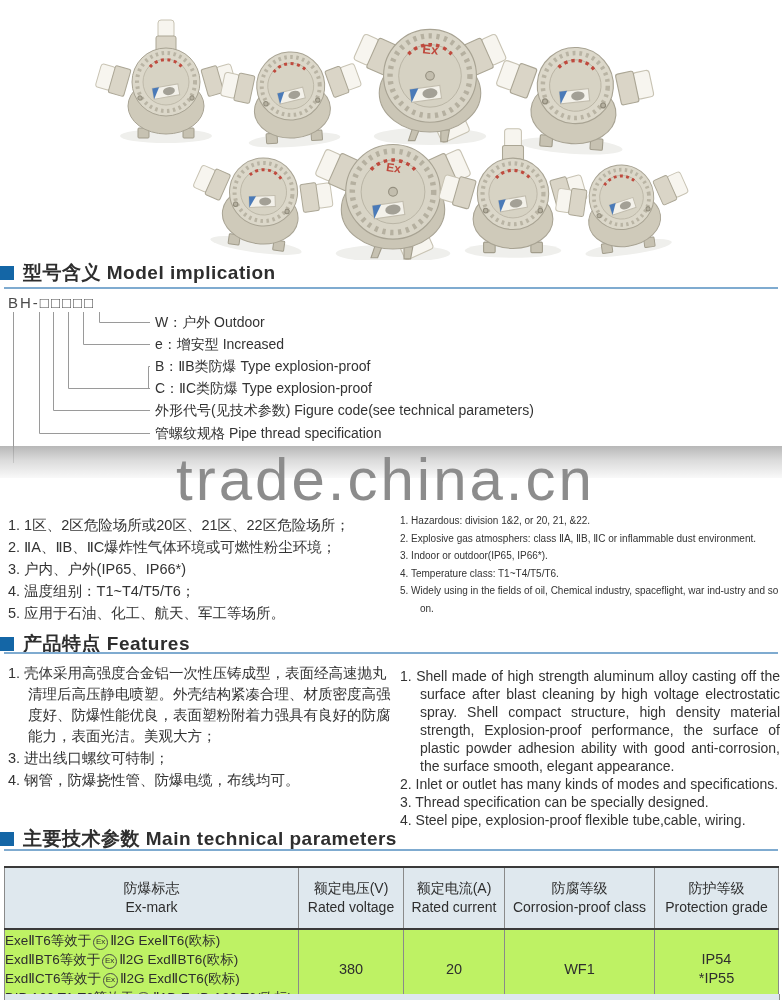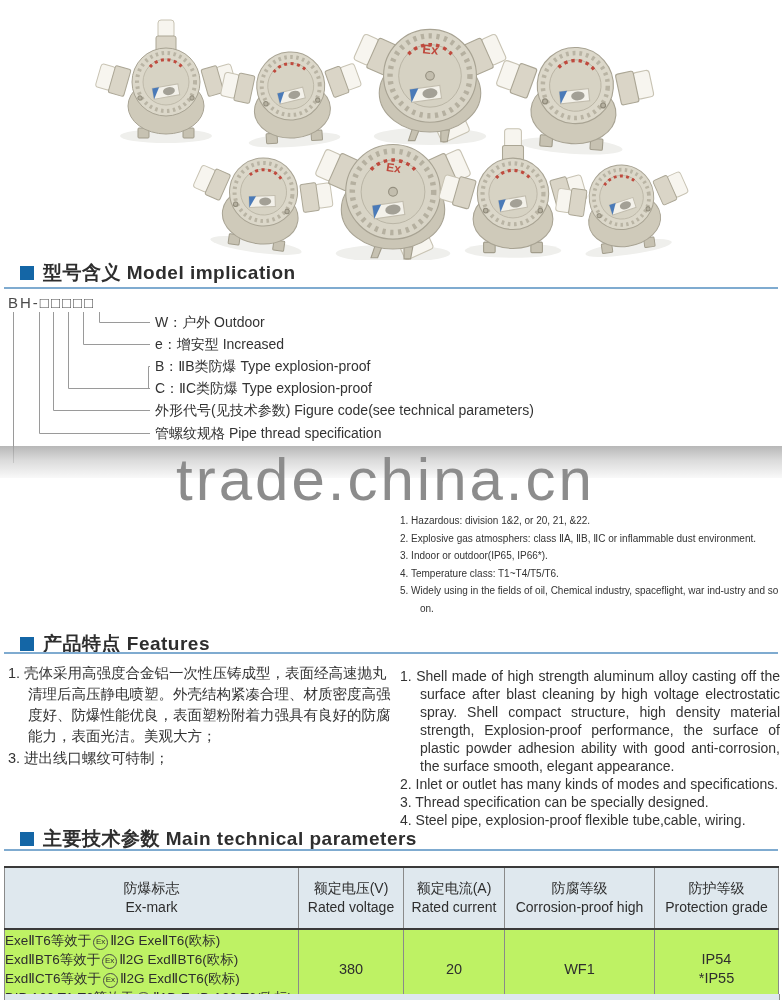--- a/index.html
+++ b/index.html
@@ -1,21 +1,21 @@
 <!DOCTYPE html>
 <html><head>
 <meta charset="utf-8">
 <style>
   html,body{margin:0;padding:0;background:#fff;}
   .page{position:relative;width:782px;height:1000px;overflow:hidden;background:#fff;
         font-family:"Liberation Sans","DejaVu Sans",sans-serif;color:#333;}
   .abs{position:absolute;}
 
   
-  .sec{position:absolute;left:20px;display:flex;align-items:center;gap:9px;
+  .sec{position:absolute;left:0;display:flex;align-items:center;gap:9px;
        font-weight:bold;font-size:19px;color:#2e2e2e;letter-spacing:.5px;}
   .sec .sq{width:14px;height:14px;background:#1466a6;flex:0 0 auto;}
   .sec-line{position:absolute;left:4px;width:774px;height:2px;background:#7fabd0;}
 
   
   .bh{position:absolute;left:8px;top:294px;font-size:15px;font-weight:normal;color:#4a4a4a;
       letter-spacing:2px;}
   .dlines{position:absolute;left:0;top:293px;}
   .dlabel{position:absolute;left:155px;height:16px;line-height:16px;font-size:14px;color:#333;white-space:nowrap;}
 
@@ -151,37 +151,45 @@
   <div class="dlabel" style="top:314px">W：户外  Outdoor</div>
   <div class="dlabel" style="top:336px">e：增安型  Increased</div>
   <div class="dlabel" style="top:358px">B：ⅡB类防爆  Type explosion-proof</div>
   <div class="dlabel" style="top:380px">C：ⅡC类防爆  Type explosion-proof</div>
   <div class="dlabel" style="top:425px">管螺纹规格  Pipe thread specification</div>
   <div class="dlabel" style="top:402px">外形代号(见技术参数)  Figure code(see technical parameters)</div>
 
   <div class="wm-band"></div>
   <div class="wm-text">trade.china.cn</div>
 
+  <div class="col nlist list-zh">
+    <div>1. 1区、2区危险场所或20区、21区、22区危险场所；</div>
+    <div>2. ⅡA、ⅡB、ⅡC爆炸性气体环境或可燃性粉尘环境；</div>
+    <div>3. 户内、户外(IP65、IP66*)</div>
+    <div>4. 温度组别：T1~T4/T5/T6；</div>
+    <div>5. 应用于石油、化工、航天、军工等场所。</div>
+  </div>
   <div class="col nlist list-en">
     <div>1. Hazardous: division 1&amp;2, or 20, 21, &amp;22.</div>
     <div>2. Explosive gas atmosphers: class ⅡA, ⅡB, ⅡC or inflammable dust environment.</div>
     <div>3. Indoor or outdoor(IP65, IP66*).</div>
     <div>4. Temperature class: T1~T4/T5/T6.</div>
     <div>5. Widely using in the fields of oil, Chemical industry, spaceflight, war ind-ustry and so on.</div>
   </div>
 
   <div class="sec" style="top:631px">
     <span class="sq"></span>
     <span>产品特点 Features</span>
   </div>
   <div class="sec-line" style="top:652px"></div>
 
   <div class="col nlist feat-zh">
     <div>1. 壳体采用高强度合金铝一次性压铸成型，表面经高速抛丸清理后高压静电喷塑。外壳结构紧凑合理、材质密度高强度好、防爆性能优良，表面塑粉附着力强具有良好的防腐能力，表面光洁。美观大方；</div>
     <div>3. 进出线口螺纹可特制；</div>
+    <div>4. 钢管，防爆挠性管、防爆电缆，布线均可。</div>
   </div>
   <div class="col nlist feat-en">
     <div>1. Shell made of high strength aluminum alloy casting off the surface after blast cleaning by high voltage electrostatic spray. Shell compact structure, high density material strength, Explosion-proof performance, the surface of plastic powder adhesion ability with good anti-corrosion, the surface smooth, elegant appearance.</div>
     <div>2. Inlet or outlet has many kinds of modes and specifications.</div>
     <div>3. Thread specification can be specially designed.</div>
     <div>4. Steel pipe, explosion-proof flexible tube,cable, wiring.</div>
   </div>
 
   <div class="sec" style="top:826px">
     <span class="sq"></span>
@@ -206,21 +214,21 @@
         <th>
           <div>额定电压(V)</div>
           <div>Rated voltage</div>
         </th>
         <th>
           <div>额定电流(A)</div>
           <div>Rated current</div>
         </th>
         <th>
           <div>防腐等级</div>
-          <div>Corrosion-proof high</div>
+          <div>Corrosion-proof class</div>
         </th>
         <th>
           <div>防护等级</div>
           <div>Protection grade</div>
         </th>
       </tr>
     </thead>
     <tbody>
       <tr>
         <td class="excell">

